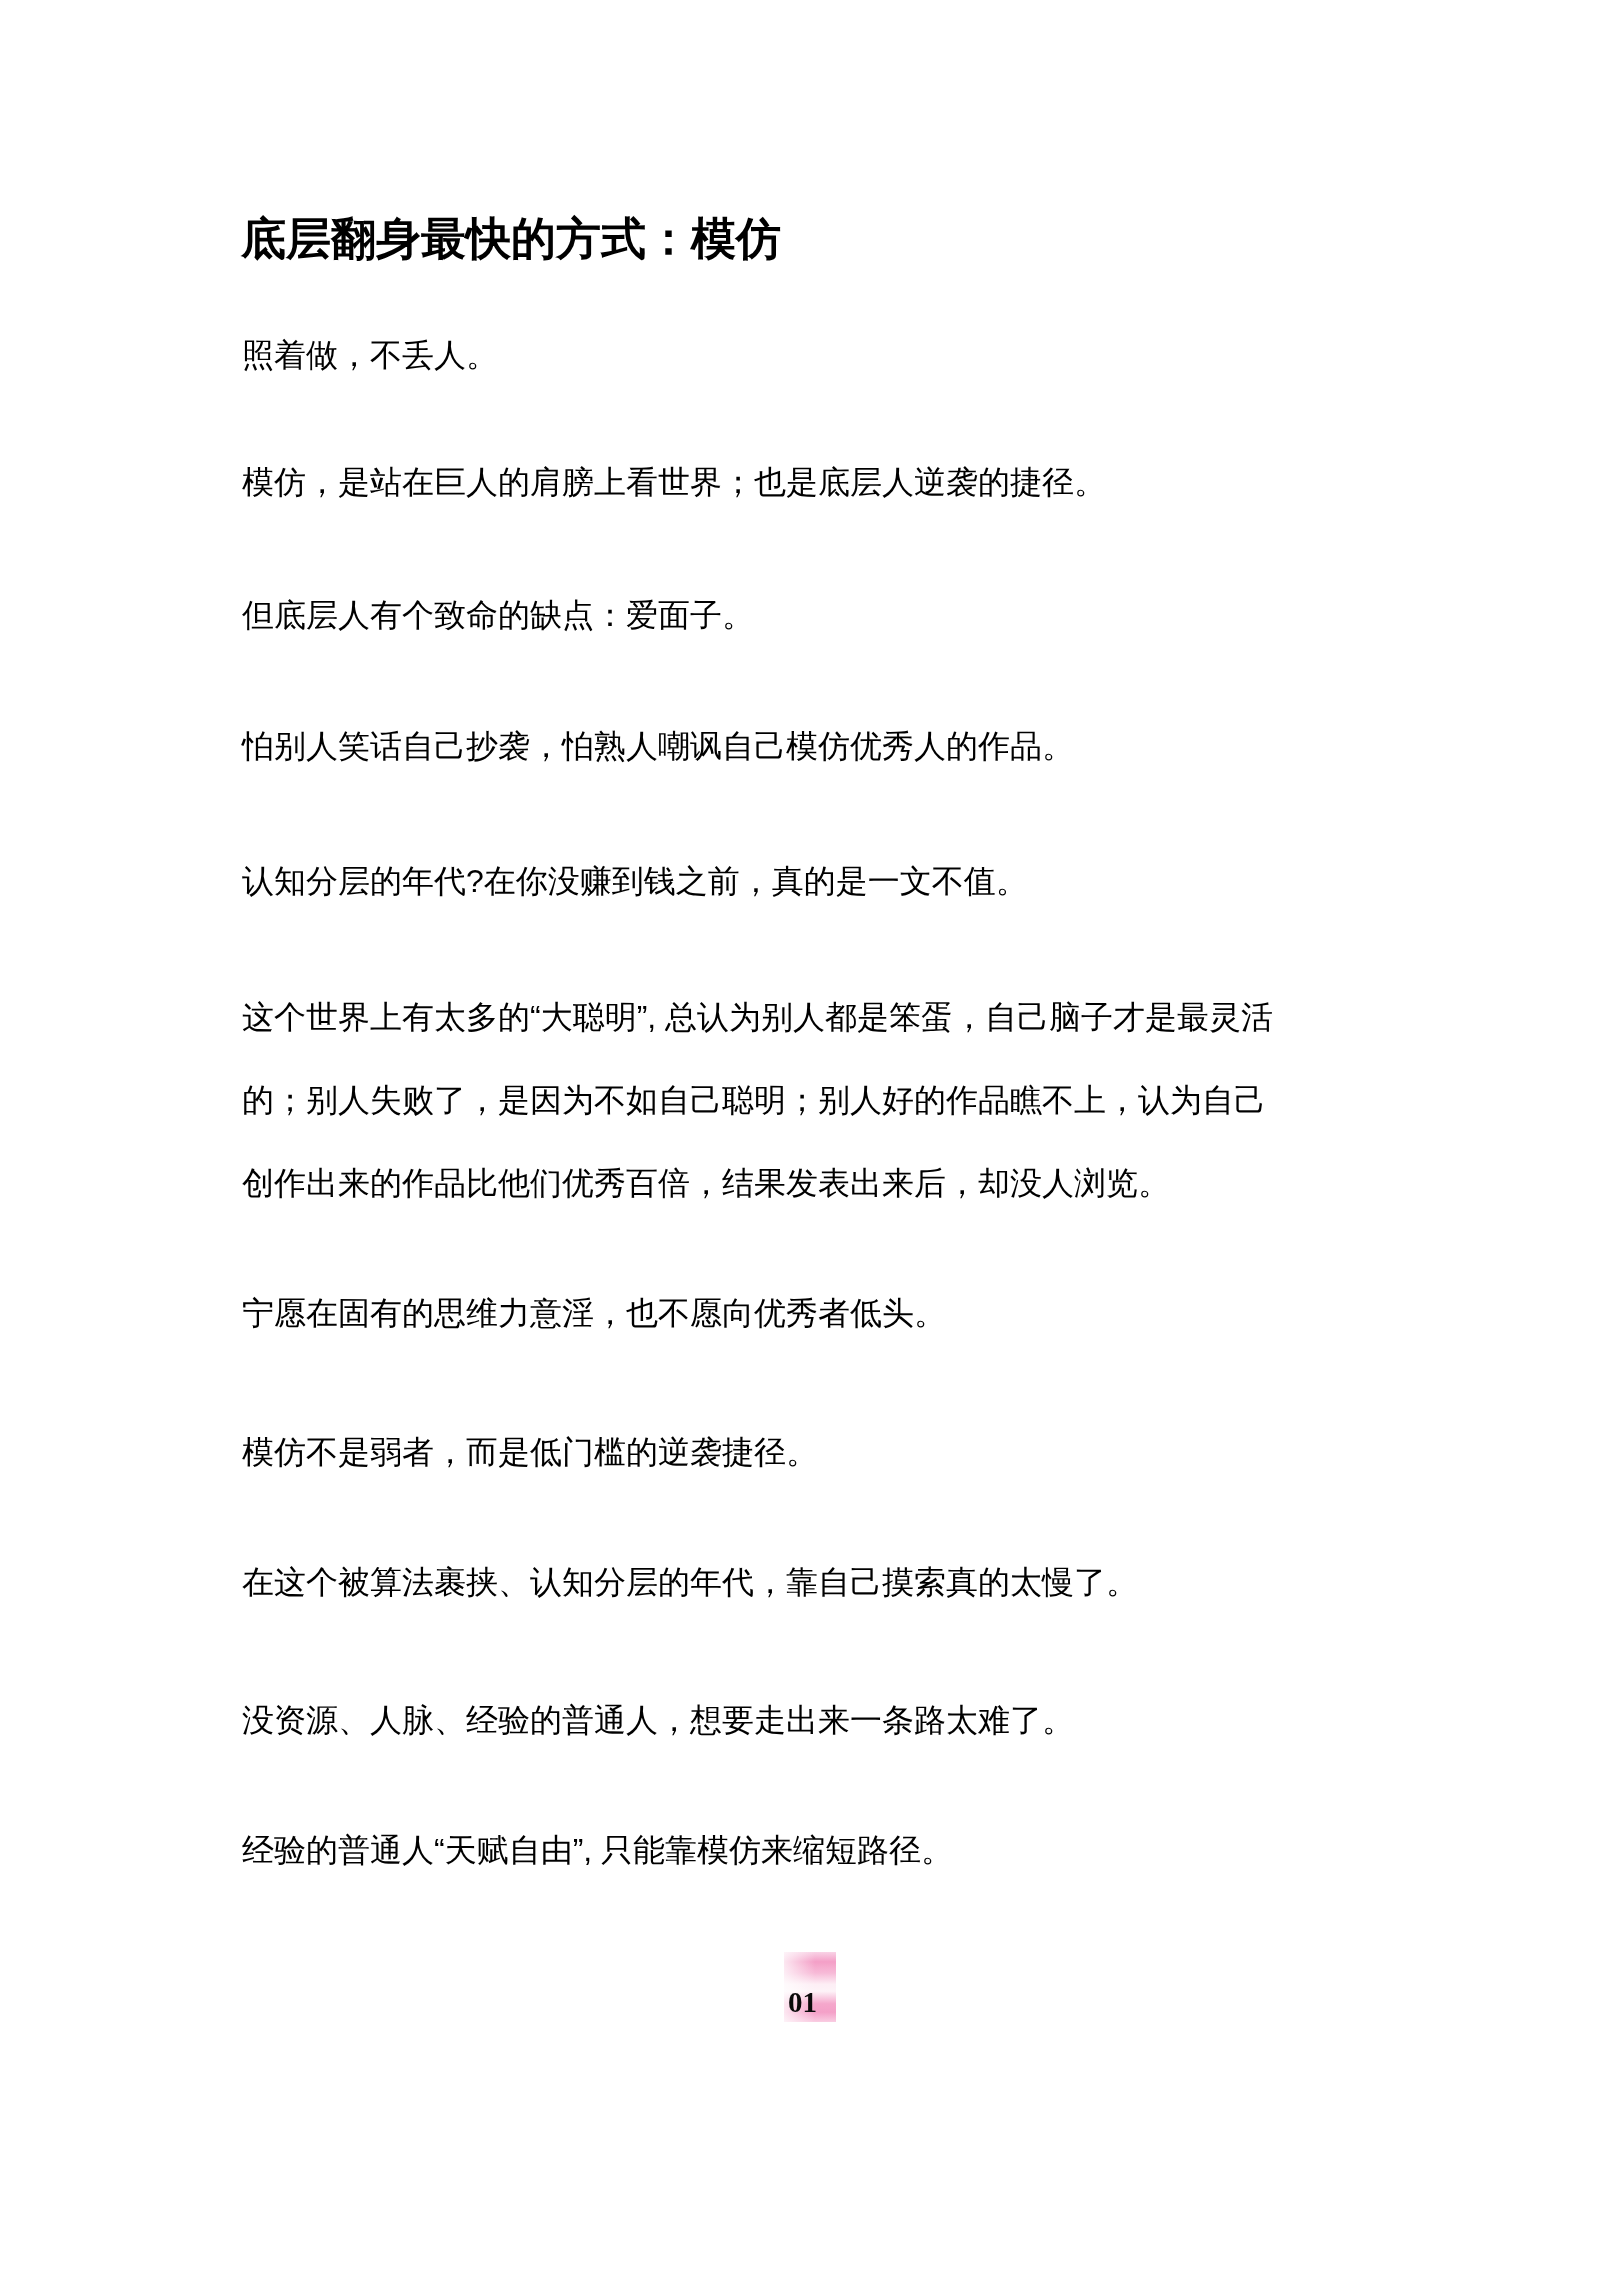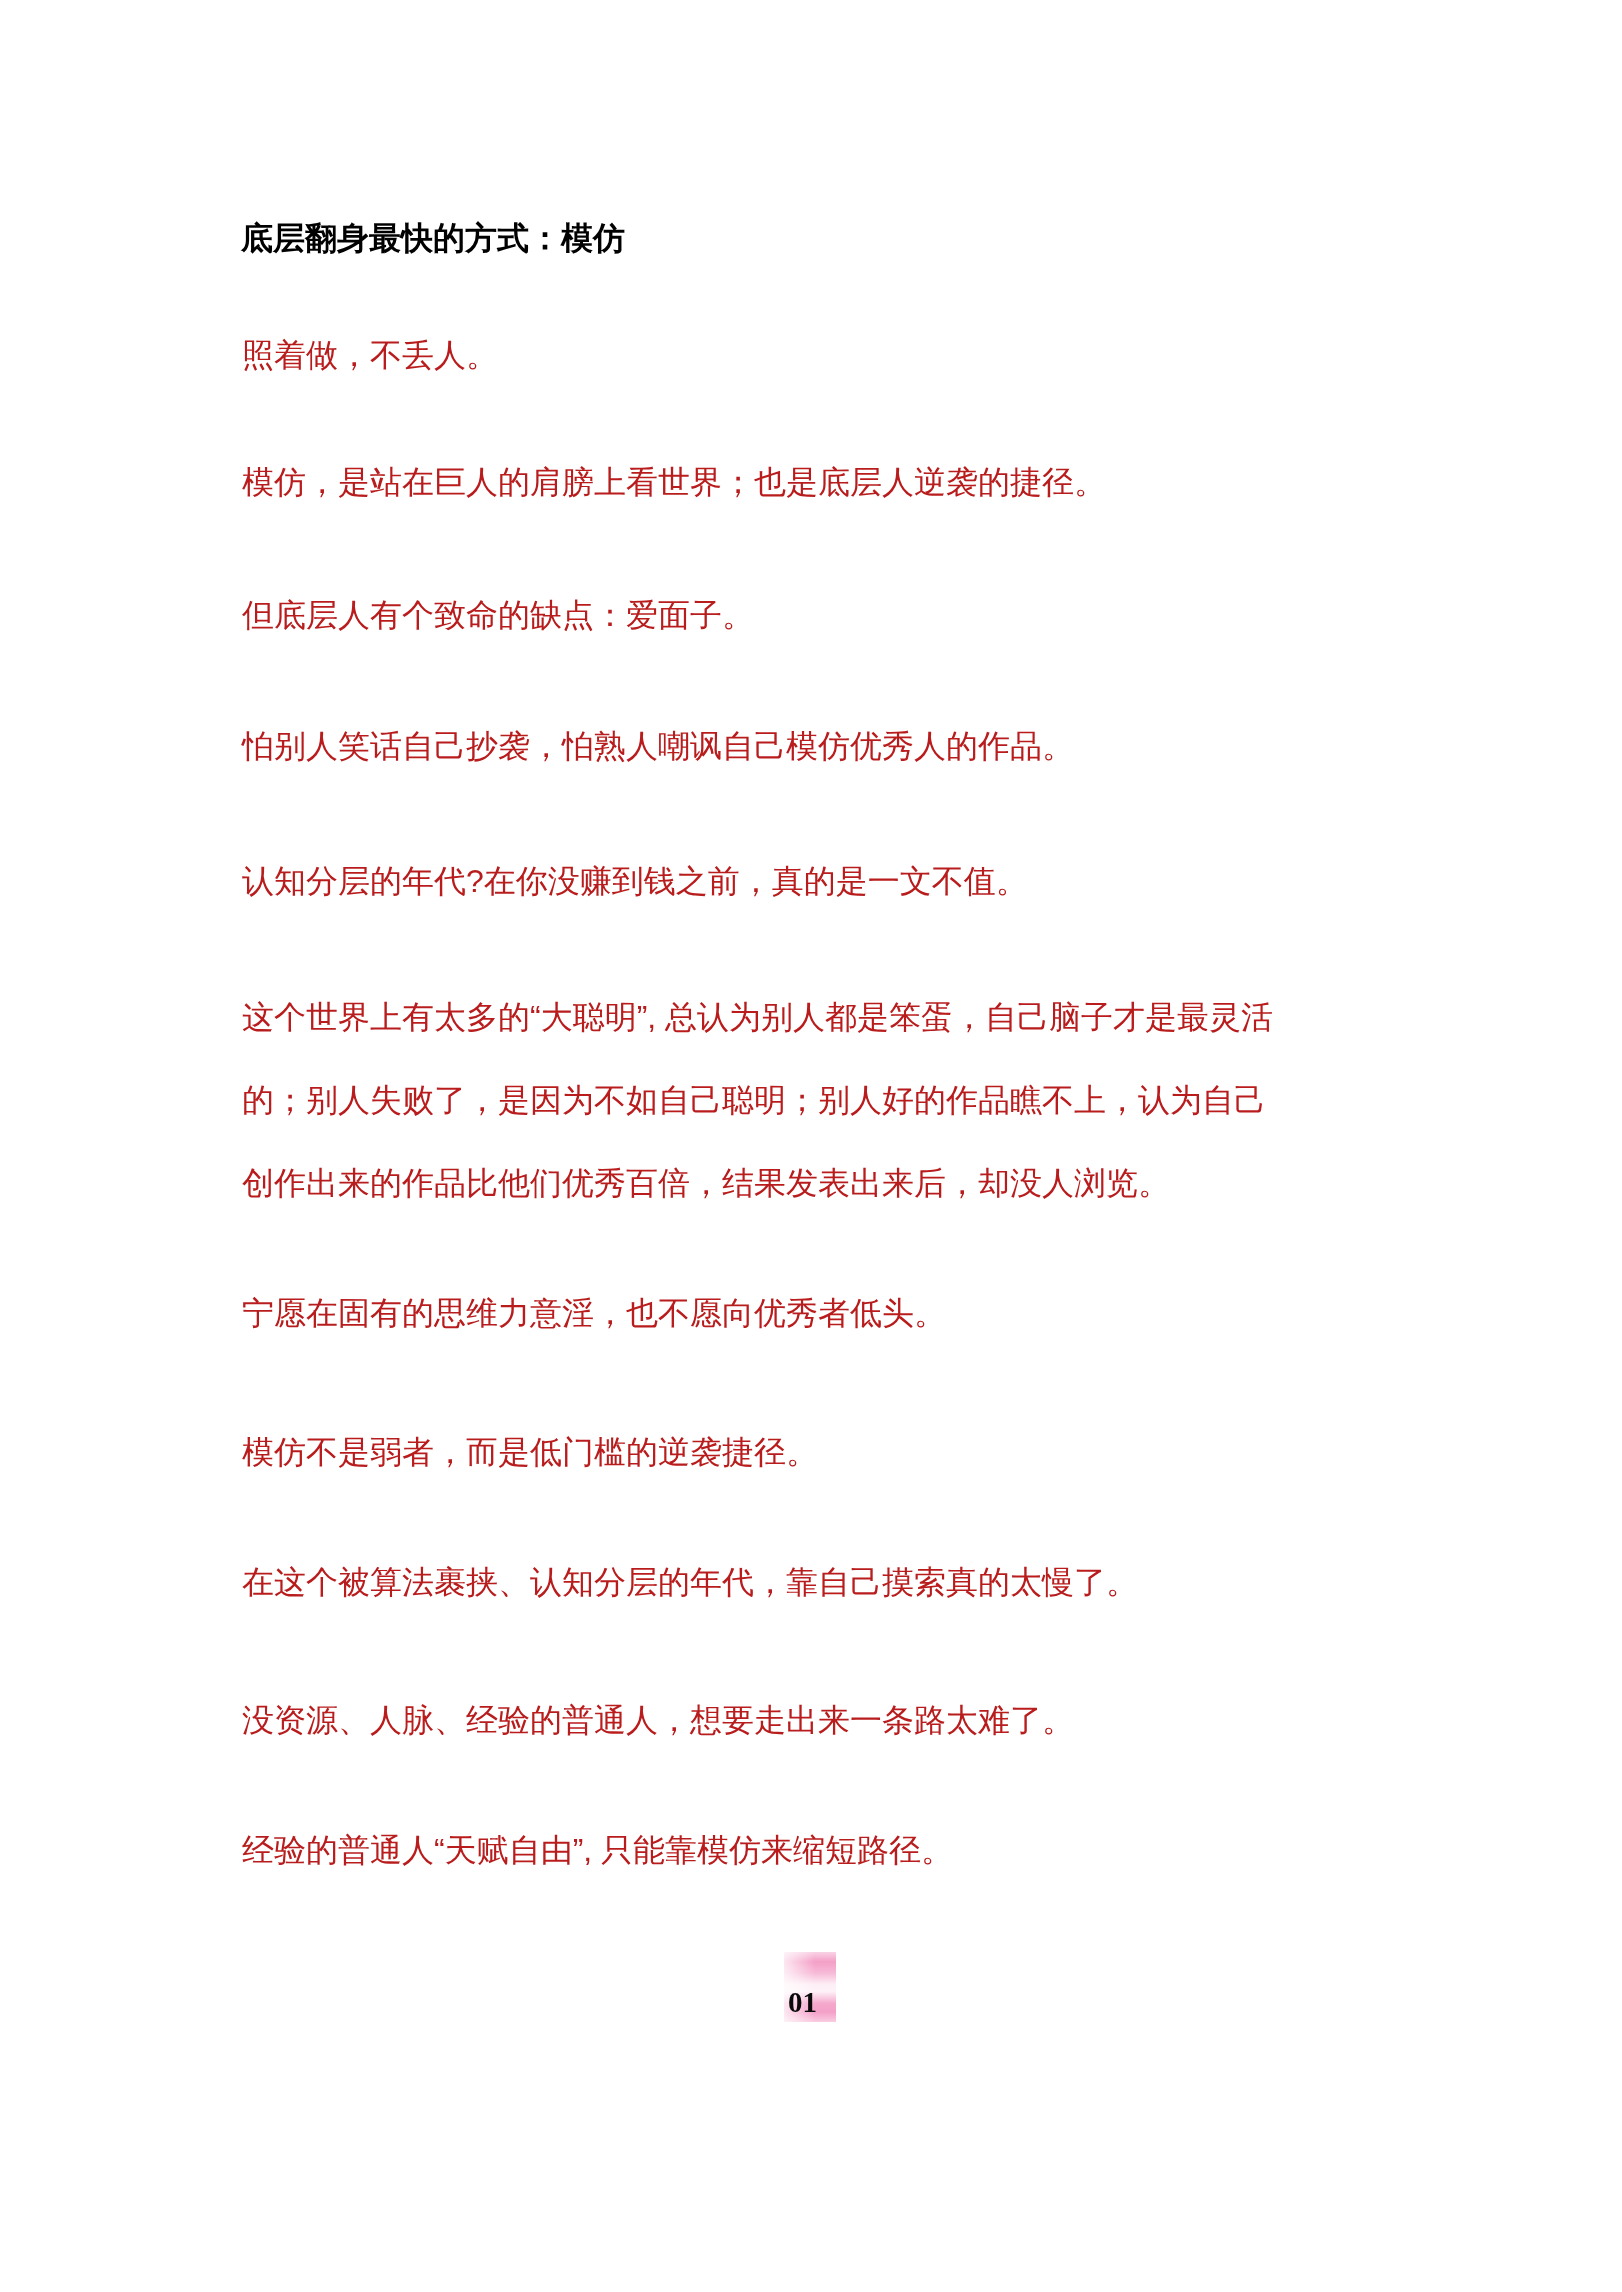--- a/index.html
+++ b/index.html
@@ -13,35 +13,35 @@
     height: 2293px;
     background: #ffffff;
     font-family: "Liberation Sans", sans-serif;
     color: #000000;
     overflow: hidden;
   }
   .doc-title {
     position: absolute;
     left: 241px;
     top: 214px;
-    font-size: 32px;
+    font-size: 45px;
     line-height: 49px;
     font-weight: 700;
     letter-spacing: 0px;
     white-space: nowrap;
     color: #000000;
   }
   .body-line {
     position: absolute;
     left: 242px;
     font-size: 32px;
     line-height: 34px;
     font-weight: 400;
     white-space: nowrap;
-    color: #b91c1c;
+    color: #000000;
   }
   .page-number-badge {
     position: absolute;
     left: 784px;
     top: 1952px;
     width: 52px;
     height: 70px;
     background:
       linear-gradient(90deg, rgba(255,255,255,0.75) 0%, rgba(255,255,255,0.0) 60%),
       linear-gradient(180deg,

